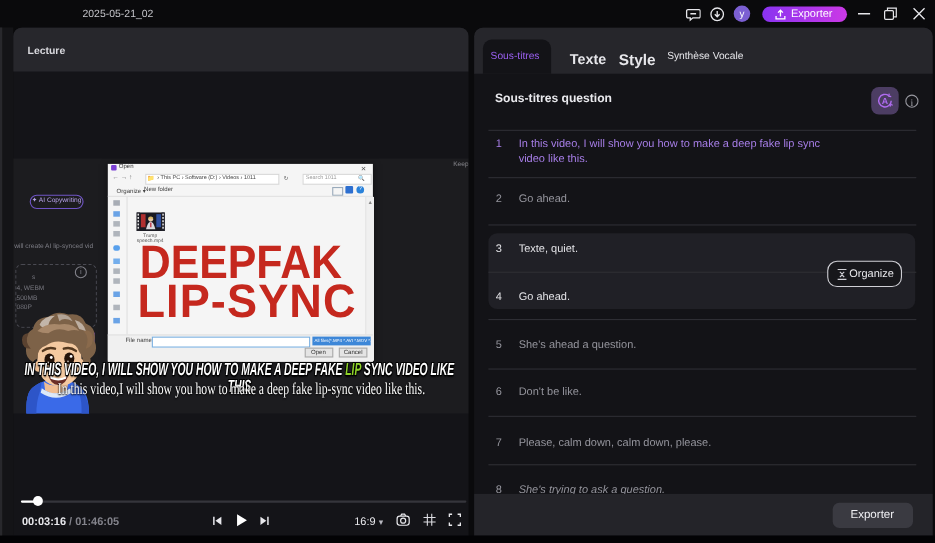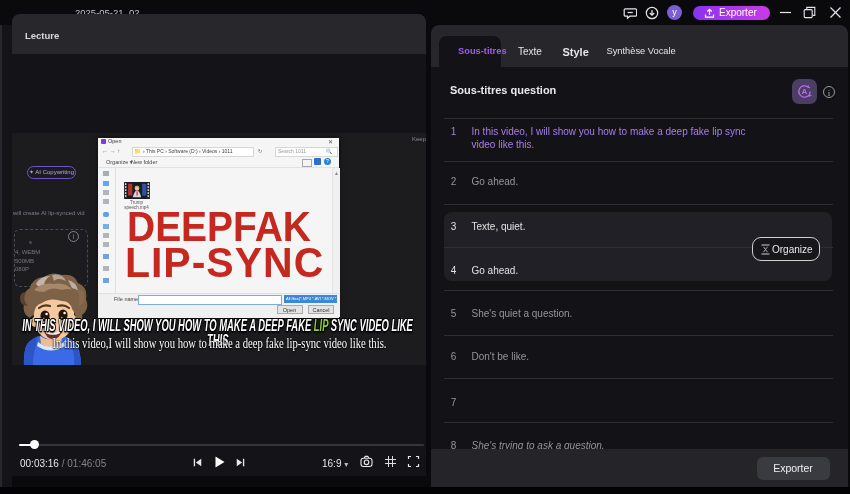--- a/index.html
+++ b/index.html
@@ -33,21 +33,21 @@
 <svg class="abs" style="left:803px;top:6px" width="13" height="13" viewBox="0 0 13 13" fill="none" stroke="#e6e6ea" stroke-width="1.1">
   <rect x="1.2" y="3.6" width="8" height="8" rx="1"></rect>
   <path d="M3.8 3.4 v-2 h8 v8 h-2"></path>
 </svg>
 <svg class="abs" style="left:829px;top:6px" width="13" height="13" viewBox="0 0 13 13" stroke="#e6e6ea" stroke-width="1.2">
     <path d="M1.5 1.5 L11.5 11.5 M11.5 1.5 L1.5 11.5"></path>
   </svg>
 
 <div class="abs" style="left:0;top:25px;width:12px;height:462px;background:#141417;border-left:2px solid #28282c;box-sizing:border-box;"></div>
 
-<div class="abs" style="left:12px;top:14px;width:414px;height:462px;background:#141418;border-radius:8px 8px 0 0;overflow:hidden;">
+<div class="abs" style="left:12px;top:25px;width:414px;height:462px;background:#141418;border-radius:8px 8px 0 0;overflow:hidden;">
 
   <div class="abs" style="left:0;top:0;width:414px;height:40px;background:#27272c;"></div>
   <div class="abs" style="left:13px;top:16px;color:#d9d9de;font-size:9.5px;font-weight:600;">Lecture</div>
 
   <div class="abs" style="left:0;top:118.5px;width:414px;height:232.5px;background:#1c1c1f;overflow:hidden;" id="video">
 
     <div class="abs" style="left:400px;top:3px;color:#8a8a90;font-size:6px;">Keep</div>
 
     <div class="abs" style="left:15px;top:33px;width:47px;height:11px;border:1px solid #6f54c4;border-radius:7px;color:#b9a4ec;font-size:6px;line-height:11px;text-align:center;">✦ AI Copywriting</div>
     <div class="abs" style="left:1px;top:77px;color:#7e7e86;font-size:6px;">will create AI lip-synced vid</div>
@@ -175,21 +175,21 @@
 
     <div class="abs" style="left:-127px;top:184px;width:665px;text-align:center;font-weight:700;font-style:italic;font-size:16px;color:#fff;white-space:nowrap;transform:scaleX(.588);transform-origin:50% 0;text-shadow:-1px -1px 0 #000,1px -1px 0 #000,-1px 1px 0 #000,1px 1px 0 #000,0 2px 2px #000;">IN THIS VIDEO, I WILL SHOW YOU HOW TO MAKE A DEEP FAKE <span style="color:#8fd32a">LIP</span> SYNC VIDEO LIKE</div>
     <div class="abs" style="left:182px;top:199px;width:50px;text-align:center;font-weight:700;font-style:italic;font-size:16px;color:#fff;white-space:nowrap;transform:scaleX(.588);transform-origin:50% 0;text-shadow:-1px -1px 0 #000,1px -1px 0 #000,-1px 1px 0 #000,1px 1px 0 #000,0 2px 2px #000;">THIS.</div>
     <div class="abs" style="left:-28px;top:202.9px;width:471px;text-align:center;font-family:'Liberation Serif',serif;font-size:15px;color:#fff;white-space:nowrap;transform:scaleX(.71);transform-origin:50% 0;text-shadow:0 1px 2px #000,0 0 2px #000;">In this video,I will show you how to make a deep fake lip-sync video like this.</div>
   </div>
 
   <div class="abs" style="left:7px;top:429.5px;width:405px;height:2px;background:#35353b;border-radius:1px;"></div>
   <div class="abs" style="left:7px;top:429.5px;width:15px;height:2px;background:#fff;border-radius:1px;"></div>
   <div class="abs" style="left:18px;top:426px;width:9px;height:9px;background:#fff;border-radius:50%;"></div>
 
-  <div class="abs" style="left:8px;top:444px;color:#e8e8ec;font-size:10px;">00:03:16 <span style="color:#83838b"> / 01:46:05</span></div>
+  <div class="abs" style="left:8px;top:444px;color:#e8e8ec;font-size:10px;font-weight:bold;">00:03:16 <span style="color:#83838b"> / 01:46:05</span></div>
   <svg class="abs" style="left:181px;top:443.5px" width="9" height="9" viewBox="0 0 12 12" fill="#e8e8ec">
       <rect x="1" y="1" width="1.8" height="10"></rect>
       <path d="M11 1 v10 L3.8 6z"></path>
     </svg>
   <svg class="abs" style="left:202px;top:442px" width="11" height="12" viewBox="0 0 11 12" fill="#fff">
       <path d="M1.5 0.5 L10.5 6 L1.5 11.5z"></path>
     </svg>
   <svg class="abs" style="left:224px;top:443.5px" width="9" height="9" viewBox="0 0 12 12" fill="#e8e8ec">
       <rect x="9.2" y="1" width="1.8" height="10"></rect>
       <path d="M1 1 v10 L8.2 6z"></path>
@@ -206,23 +206,23 @@
   <svg class="abs" style="left:395px;top:441px" width="13" height="13" viewBox="0 0 13 13" fill="none" stroke="#e8e8ec" stroke-width="1.2">
     <path d="M1.5 4 V1.5 H4 M9 1.5 H11.5 V4 M11.5 9 V11.5 H9 M4 11.5 H1.5 V9"></path>
   </svg>
 </div>
 
 <div class="abs" style="left:431px;top:25px;width:417px;height:462px;background:#131317;border-radius:8px 8px 0 0;overflow:hidden;">
 
   <div class="abs" style="left:0;top:0;width:417px;height:42px;background:#26262b;border-radius:8px 8px 0 0;"></div>
 
   <div class="abs" style="left:8px;top:11px;width:62px;height:31px;background:#131317;border-radius:8px 8px 0 0;"></div>
-  <div class="abs" style="left:15px;top:21px;color:#9a5ff0;font-size:9.3px;font-weight:700;margin-left:12px;">Sous-titres</div>
-  <div class="abs" style="left:87px;top:21px;color:#e6e6ea;font-size:10px;font-weight:400;">Texte</div>
-  <div class="abs" style="left:131.5px;top:21px;color:#e6e6ea;font-size:11px;font-weight:700;">Style</div>
+  <div class="abs" style="left:15px;top:21px;color:#9a5ff0;font-size:9.3px;font-weight:400;">Sous-titres</div>
+  <div class="abs" style="left:87px;top:21px;color:#e6e6ea;font-size:13px;font-weight:700;">Texte</div>
+  <div class="abs" style="left:131.5px;top:21px;color:#e6e6ea;font-size:14px;font-weight:700;">Style</div>
   <div class="abs" style="left:175.5px;top:21px;color:#e6e6ea;font-size:9.3px;font-weight:400;">Synthèse Vocale</div>
 
   <div class="abs" style="left:19px;top:58.5px;color:#e9e9ed;font-size:11px;font-weight:700;">Sous-titres question</div>
   <div class="abs" style="left:361px;top:54px;width:25px;height:25px;background:#4c3d63;border-radius:7px;"></div>
   <svg class="abs" style="left:365px;top:58px" width="17" height="17" viewBox="0 0 17 17" fill="none" stroke="#b06cf0" stroke-width="1.3">
     <path d="M14.2 8.5 a5.7 5.7 0 1 1 -2.2-4.5"></path>
     <path d="M12.4 2.2 L12 4.4 L14.2 4.8" stroke-width="1.1"></path>
     <path d="M13.6 11.9 l2 .8 m-2-.8 l-.4 2" stroke-width="1.1"></path>
     <text x="8.5" y="11.4" fill="#b06cf0" stroke="none" font-size="8" font-weight="bold" text-anchor="middle" font-family="Liberation Sans">A</text>
   </svg>
@@ -245,26 +245,27 @@
   <div class="abs" style="left:16.5px;top:151px;width:12px;text-align:center;color:#94949c;font-size:10px;">2</div>
   <div class="abs" style="left:40.5px;top:151px;color:#94949c;font-size:10px;">Go ahead.</div>
 
   <div class="abs" style="left:16.5px;top:195.5px;width:12px;text-align:center;color:#e2e2e6;font-size:10px;">3</div>
   <div class="abs" style="left:40.5px;top:195.5px;color:#e2e2e6;font-size:10px;">Texte, quiet.</div>
 
   <div class="abs" style="left:16.5px;top:239.5px;width:12px;text-align:center;color:#e2e2e6;font-size:10px;">4</div>
   <div class="abs" style="left:40.5px;top:239.5px;color:#e2e2e6;font-size:10px;">Go ahead.</div>
 
   <div class="abs" style="left:16.5px;top:282.5px;width:12px;text-align:center;color:#94949c;font-size:10px;">5</div>
-  <div class="abs" style="left:40.5px;top:282.5px;color:#94949c;font-size:10px;">She's quiet a question.</div>
+  <div class="abs" style="left:40.5px;top:282.5px;color:#94949c;font-size:10px;">She's ahead a question.</div>
 
   <div class="abs" style="left:16.5px;top:326px;width:12px;text-align:center;color:#94949c;font-size:10px;">6</div>
   <div class="abs" style="left:40.5px;top:326px;color:#94949c;font-size:10px;">Don't be like.</div>
 
   <div class="abs" style="left:16.5px;top:371.5px;width:12px;text-align:center;color:#94949c;font-size:10px;">7</div>
+  <div class="abs" style="left:40.5px;top:371.5px;color:#94949c;font-size:10px;">Please, calm down, calm down, please.</div>
 
   <div class="abs" style="left:16.5px;top:414.5px;width:12px;text-align:center;color:#94949c;font-size:10px;">8</div>
   <div class="abs" style="left:40.5px;top:414.5px;color:#94949c;font-size:10px;font-style:italic;">She's trying to ask a question.</div>
 
   <div class="abs" style="left:321px;top:212px;width:68px;height:24px;background:#17171b;border:1.3px solid #cfcfd5;border-radius:9px;box-sizing:border-box;">
     <svg class="abs" style="left:7px;top:6px" width="11" height="11" viewBox="0 0 11 11" fill="none" stroke="#cfcfd5" stroke-width="1">
       <path d="M1.5 1 h8 M1.5 10 h8 M3.5 3.2 L5.5 5 L7.5 3.2 M3.5 7.8 L5.5 6 L7.5 7.8"></path>
     </svg>
     <div class="abs" style="left:19px;top:6px;color:#e8e8ec;font-size:10px;">Organize</div>
   </div>

